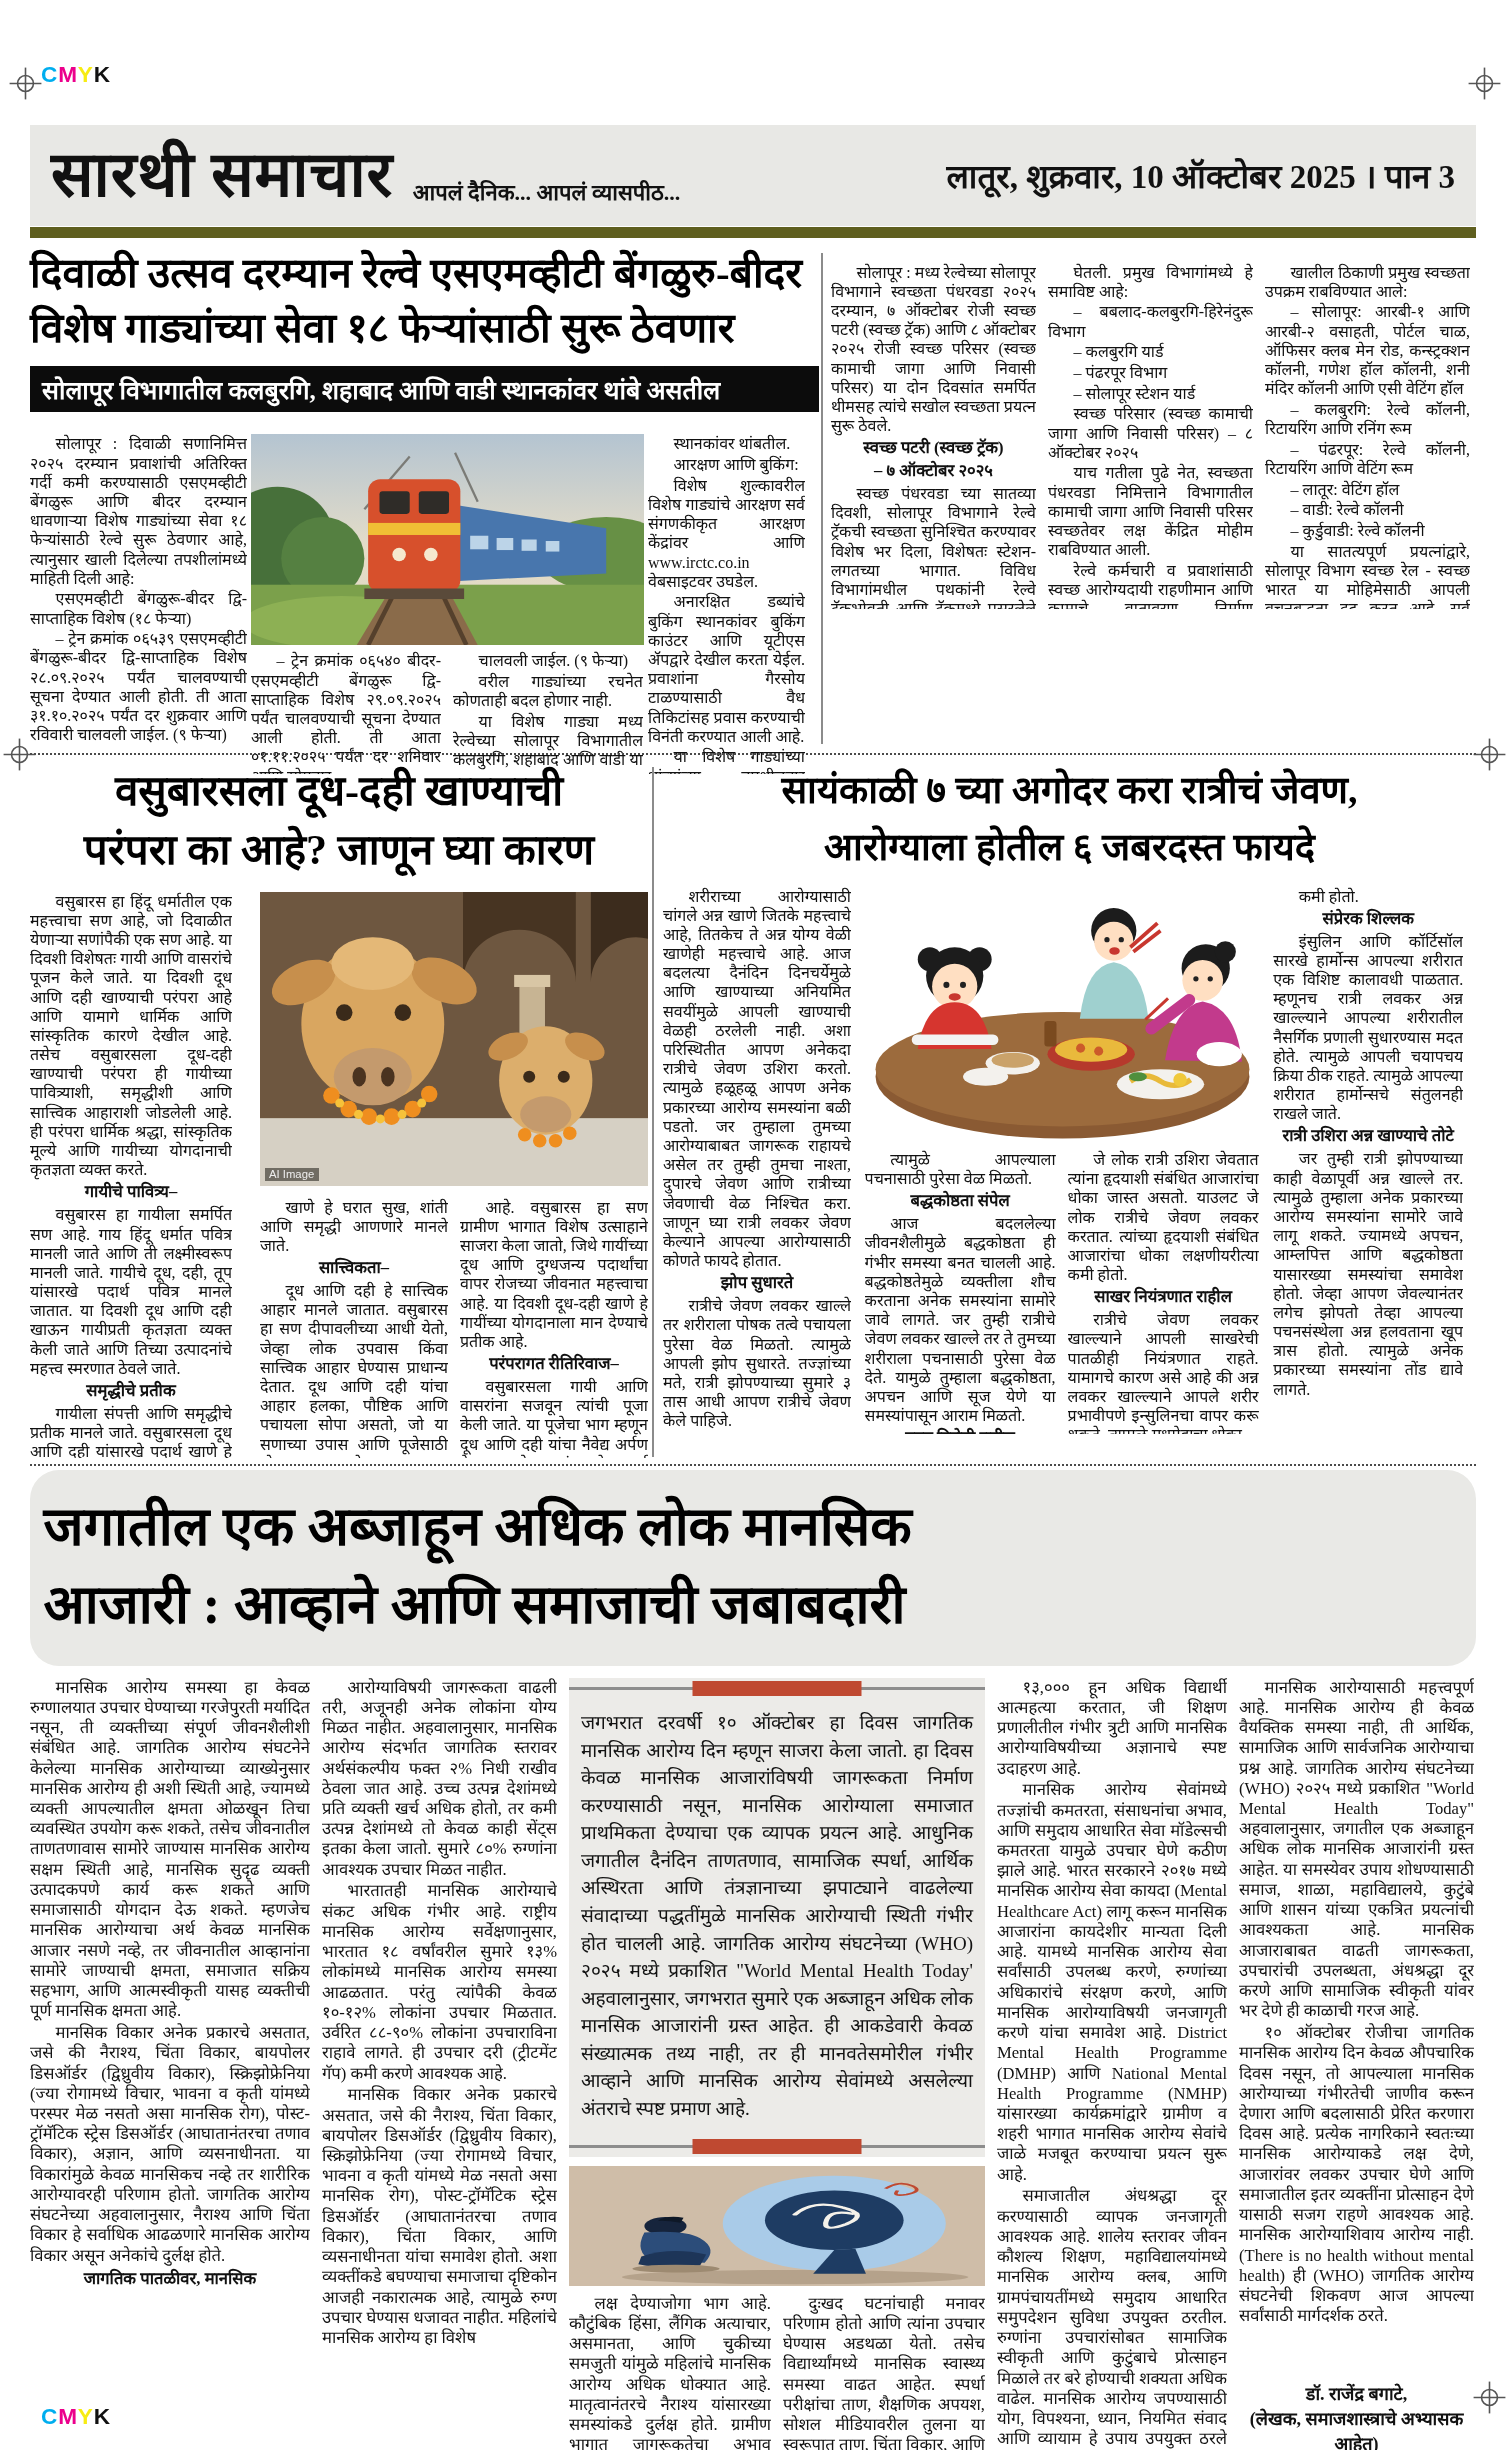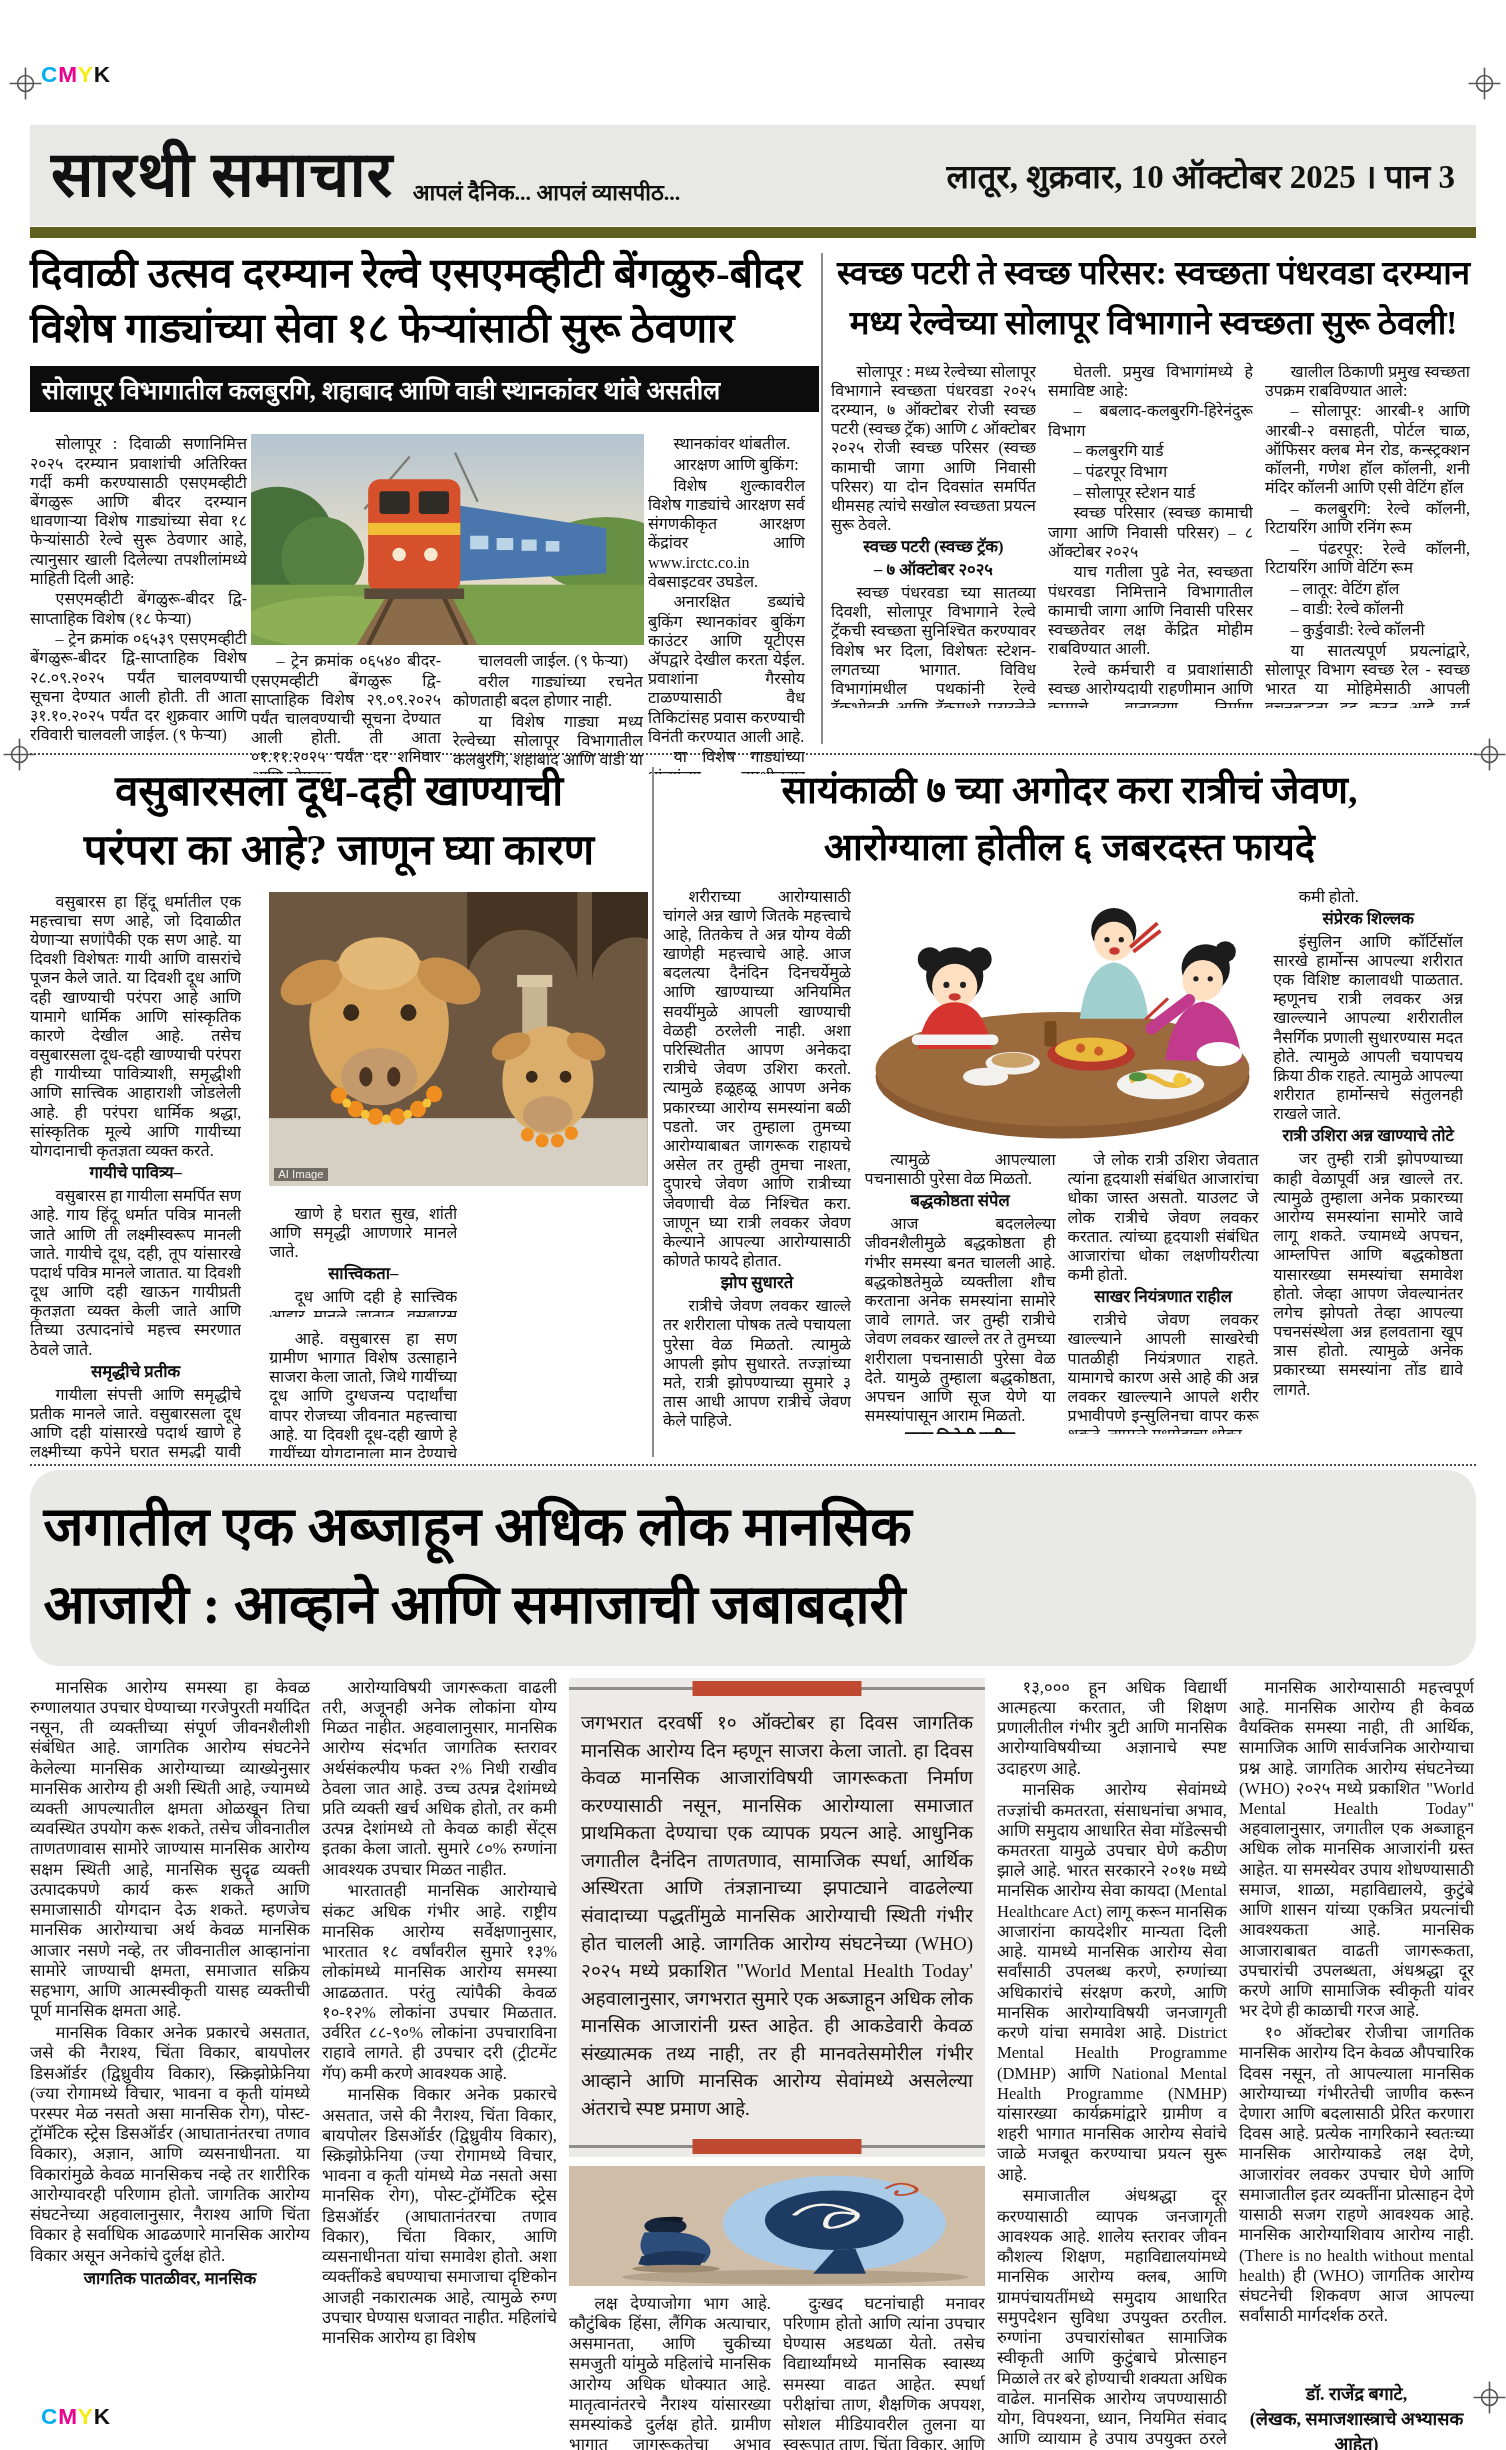--- a/index.html
+++ b/index.html
@@ -169,24 +169,20 @@
           <p class="para">विशेष शुल्कावरील विशेष गाड्यांचे आरक्षण सर्व संगणकीकृत आरक्षण केंद्रांवर आणि www.irctc.co.in वेबसाइटवर उघडेल.</p>
           <p class="para">अनारक्षित डब्यांचे बुकिंग स्थानकांवर बुकिंग काउंटर आणि यूटीएस ॲपद्वारे देखील करता येईल. प्रवाशांना गैरसोय टाळण्यासाठी वैध तिकिटांसह प्रवास करण्याची विनंती करण्यात आली आहे.</p>
           <p class="para">या विशेष गाड्यांच्या थांब्यांच्या तपशीलवार वेळेसाठी, कृपया www.enquiry.indianrail.gov.in ला भेट द्या किंवा NTES ॲप डाउनलोड करा.</p>
         </div>
     </div>
   </div>
 
   <div class="vrule" style="left:821px;top:253px;height:491px;"></div>
 
   <div class="a2">
-    <div class="headline">
-      <div>स्वच्छ पटरी ते स्वच्छ परिसर: स्वच्छता पंधरवडा दरम्यान</div>
-      <div>मध्य रेल्वेच्या सोलापूर विभागाने स्वच्छता सुरू ठेवली!</div>
-    </div>
     <div class="a2-body">
       <div class="bodycol" style="width:205px;">
           <p class="para">सोलापूर : मध्य रेल्वेच्या सोलापूर विभागाने स्वच्छता पंधरवडा २०२५ दरम्यान, ७ ऑक्टोबर रोजी स्वच्छ पटरी (स्वच्छ ट्रॅक) आणि ८ ऑक्टोबर २०२५ रोजी स्वच्छ परिसर (स्वच्छ कामाची जागा आणि निवासी परिसर) या दोन दिवसांत समर्पित थीमसह त्यांचे सखोल स्वच्छता प्रयत्न सुरू ठेवले.</p>
           <h4 class="subhead">स्वच्छ पटरी (स्वच्छ ट्रॅक)</h4>
           <h4 class="subhead">– ७ ऑक्टोबर २०२५</h4>
           <p class="para">स्वच्छ पंधरवडा च्या सातव्या दिवशी, सोलापूर विभागाने रेल्वे ट्रॅकची स्वच्छता सुनिश्चित करण्यावर विशेष भर दिला, विशेषतः स्टेशन-लगतच्या भागात. विविध विभागांमधील पथकांनी रेल्वे ट्रॅकभोवती आणि ट्रॅकमध्ये पसरलेले अवांछित वनस्पती, झुडपे, गवत आणि कचरा काढून टाकण्यासाठी व्यापक स्वच्छता मोहीम हाती</p>
         </div>
       <div class="bodycol" style="width:205px;">
           <p class="para">घेतली. प्रमुख विभागांमध्ये हे समाविष्ट आहे:</p>
           <p class="para">– बबलाद-कलबुरगि-हिरेनंदुरू विभाग</p>
@@ -264,21 +260,21 @@
             <g fill="#f6c23a">
               <circle cx="106" cy="280" r="6"></circle>
                 <circle cx="131" cy="295" r="6"></circle>
                 <circle cx="160" cy="301" r="6"></circle>
               <circle cx="189" cy="295" r="6"></circle>
                 <circle cx="215" cy="280" r="6"></circle>
             </g>
           </svg>
           <div class="photo-cap">AI Image</div>
         </div>
-        <div class="midcols" style="margin-top:18px;flex-direction:column;">
+        <div class="midcols" style="margin-top:12px;">
           <div class="bodycol" style="width:188px;">
               <p class="para">खाणे हे घरात सुख, शांती आणि समृद्धी आणणारे मानले जाते.</p>
               <h4 class="subhead">सात्त्विकता–</h4>
               <p class="para">दूध आणि दही हे सात्त्विक आहार मानले जातात. वसुबारस हा सण दीपावलीच्या आधी येतो, जेव्हा लोक उपवास किंवा सात्त्विक आहार घेण्यास प्राधान्य देतात. दूध आणि दही यांचा आहार हलका, पौष्टिक आणि पचायला सोपा असतो, जो या सणाच्या उपास आणि पूजेसाठी योग्य मानला जातो.</p>
             </div>
           <div class="bodycol" style="width:188px;">
               <p class="para">आहे. वसुबारस हा सण ग्रामीण भागात विशेष उत्साहाने साजरा केला जातो, जिथे गायींच्या दूध आणि दुग्धजन्य पदार्थांचा वापर रोजच्या जीवनात महत्त्वाचा आहे. या दिवशी दूध-दही खाणे हे गायींच्या योगदानाला मान देण्याचे प्रतीक आहे.</p>
               <h4 class="subhead">परंपरागत रीतिरिवाज–</h4>
               <p class="para">वसुबारसला गायी आणि वासरांना सजवून त्यांची पूजा केली जाते. या पूजेचा भाग म्हणून दूध आणि दही यांचा नैवेद्य अर्पण केला जातो. त्यानंतर हे पदार्थ प्रसाद म्हणून खाल्ले जातात, जे शुभ आणि पवित्र मानले जाते.</p>
             </div>

